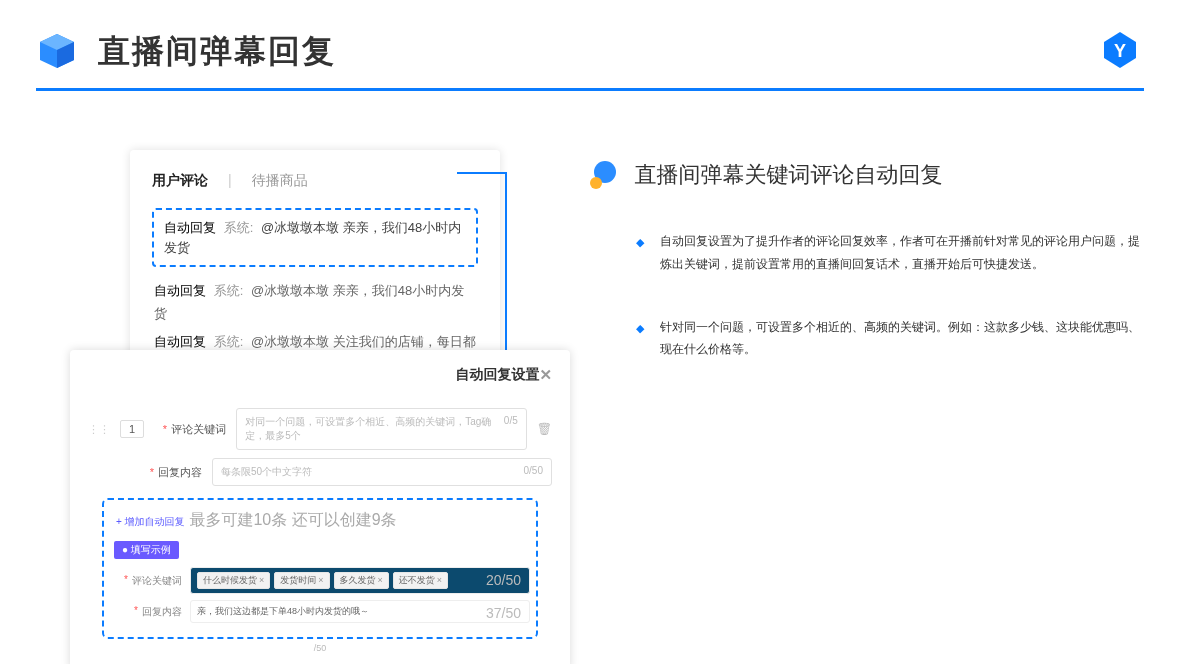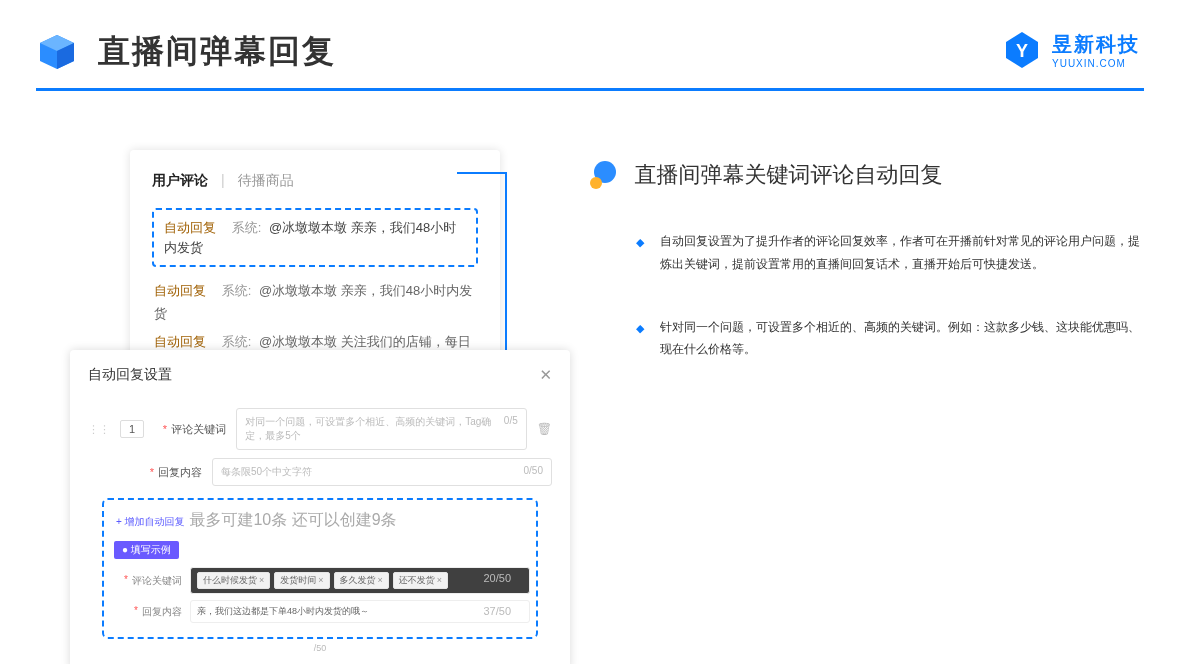--- a/index.html
+++ b/index.html
@@ -1,61 +1,61 @@
 <!DOCTYPE html>
 <html><head>
 <meta charset="utf-8">
 <style>
 *{margin:0;padding:0;box-sizing:border-box}
 body{width:1180px;height:664px;font-family:"Microsoft YaHei",sans-serif;background:#fff;position:relative;overflow:hidden}
 
 
-.hdr{position:absolute;top:30px;left:36px;display:flex;align-items:center;gap:20px}
+.hdr{position:absolute;top:30px;left:36px;display:flex;gap:20px}
 .cube-ico{width:42px;height:42px;position:relative}
 .title{font-size:32px;color:#333;font-weight:600;letter-spacing:2px}
 .brand{position:absolute;top:30px;right:40px;display:flex;align-items:center;gap:10px}
 .brand-ico{width:40px;height:40px}
 .brand-txt{display:flex;flex-direction:column}
 .brand-cn{font-size:20px;color:#0b7cff;font-weight:700;letter-spacing:2px}
 .brand-en{font-size:10px;color:#0b7cff;letter-spacing:1px}
 .hr{position:absolute;top:88px;left:36px;right:36px;height:3px;background:#0b7cff}
 
 
 .left{position:absolute;top:150px;left:70px;width:510px}
 .card1{position:absolute;top:0;left:60px;width:370px;background:#fff;box-shadow:0 0 10px rgba(0,0,0,.12);border-radius:4px;padding:22px 22px 26px}
-.tabs{display:flex;gap:13px;font-size:14px;color:#999;margin-bottom:18px}
+.tabs{display:flex;gap:20px;font-size:14px;color:#999;margin-bottom:18px}
 .tab-active{color:#222;font-weight:600}
 .tab-div{color:#ccc}
 .hl-row{border:2px dashed #0b7cff;border-radius:4px;padding:8px 10px;margin-bottom:12px;font-size:13px;color:#444;line-height:1.5}
 .row{padding:0 2px;font-size:13px;color:#666;line-height:1.8;margin-bottom:4px}
-.tag{color:#a16207;margin-right:12px}
+.tag{color:#000000;margin-right:4px}
 .gray{color:#999;margin-right:4px}
 
 .card2{position:absolute;top:200px;left:0;width:500px;background:#fff;box-shadow:0 0 10px rgba(0,0,0,.15);border-radius:4px;padding:16px 0 18px}
-.c2-hdr{display:flex;justify-content:space-between;padding:0 18px 10px;font-size:14px;color:#333;font-weight:400}
+.c2-hdr{display:flex;justify-content:flex-end;padding:0 18px 10px;font-size:14px;color:#333;font-weight:700}
 .c2-close{color:#999;font-size:15px}
 .c2-body{padding:14px 18px 0}
 .form-row{display:flex;align-items:center;gap:10px;margin-bottom:8px;font-size:11px}
 .idx-box{border:1px solid #ddd;border-radius:2px;padding:2px 8px;color:#555;font-size:11px}
 .lbl{color:#555;display:flex;align-items:center;gap:4px;width:72px;justify-content:flex-end}
 .req{color:#f55}
 .inp{flex:1;border:1px solid #e0e0e0;border-radius:3px;padding:6px 30px 6px 8px;font-size:10px;color:#bbb;position:relative;background:#fff}
 .cnt{position:absolute;right:8px;top:6px;font-size:10px;color:#bbb}
 .trash{color:#bbb;font-size:12px}
 
 .hl-box{border:2px dashed #0b7cff;border-radius:6px;margin:12px 14px 0;padding:10px 6px 8px}
 .add-link{color:#5a5aff;font-size:10px;margin-bottom:8px;display:block;padding-left:6px}
 .add-hint{color:#aaa;font-size:16px;margin-left:2px}
 .badge{display:inline-block;background:#6a5aff;color:#fff;font-size:10px;padding:2px 8px;border-radius:2px;margin:0 0 8px 4px}
 .mini-row{display:flex;align-items:center;gap:8px;font-size:10px;margin-bottom:6px}
 .mini-lbl{color:#888;width:72px;text-align:right;display:flex;justify-content:flex-end;gap:4px}
-.mini-inp{flex:1;border:1px solid #eee;border-radius:3px;padding:4px 30px 4px 6px;display:flex;gap:4px;align-items:center;position:relative;background:#404040}
+.mini-inp{flex:1;border:1px solid #eee;border-radius:3px;padding:4px 30px 4px 6px;display:flex;gap:4px;align-items:center;position:relative;background:#0c4a6e}
 .chip{background:#f2f2f2;border:1px solid #e6e6e6;border-radius:2px;padding:1px 5px;font-size:9px;color:#666}
 .chip .x{color:#999;margin-left:2px}
-.mini-cnt{position:absolute;right:18px;top:4px;font-size:11px;color:#bbb}
+.mini-cnt{position:absolute;right:8px;top:4px;font-size:14px;color:#bbb}
 .mini-txt{flex:1;border:1px solid #eee;border-radius:3px;padding:4px 30px 4px 6px;font-size:9px;color:#666;position:relative;background:#fff}
 
 
 .line-v{position:absolute;background:#0b7cff;width:2px}
 .line-h{position:absolute;background:#0b7cff;height:2px}
 .l1{top:22px;left:435px;height:336px}
 .l1h{top:22px;left:387px;width:48px}
 .l2h{top:358px;left:388px;width:49px}
 
 
@@ -80,24 +80,20 @@
       </svg>
   </div>
   <div class="title">直播间弹幕回复</div>
 </div>
 <div class="brand">
   <div class="brand-ico">
     <svg viewBox="0 0 40 40">
         <polygon points="20,2 36,12 36,28 20,38 4,28 4,12" fill="#0b7cff"></polygon>
         <text x="20" y="27" text-anchor="middle" fill="#fff" font-size="18" font-weight="bold">Y</text>
       </svg>
-  </div>
-  <div class="brand-txt">
-    <span class="brand-cn">昱新科技</span>
-    <span class="brand-en">YUUXIN.COM</span>
   </div>
 </div>
 <div class="hr"></div>
 
 <div class="left">
 
   <div class="card1">
     <div class="tabs">
       <span class="tab-active">用户评论</span>
       <span class="tab-div">|</span>

